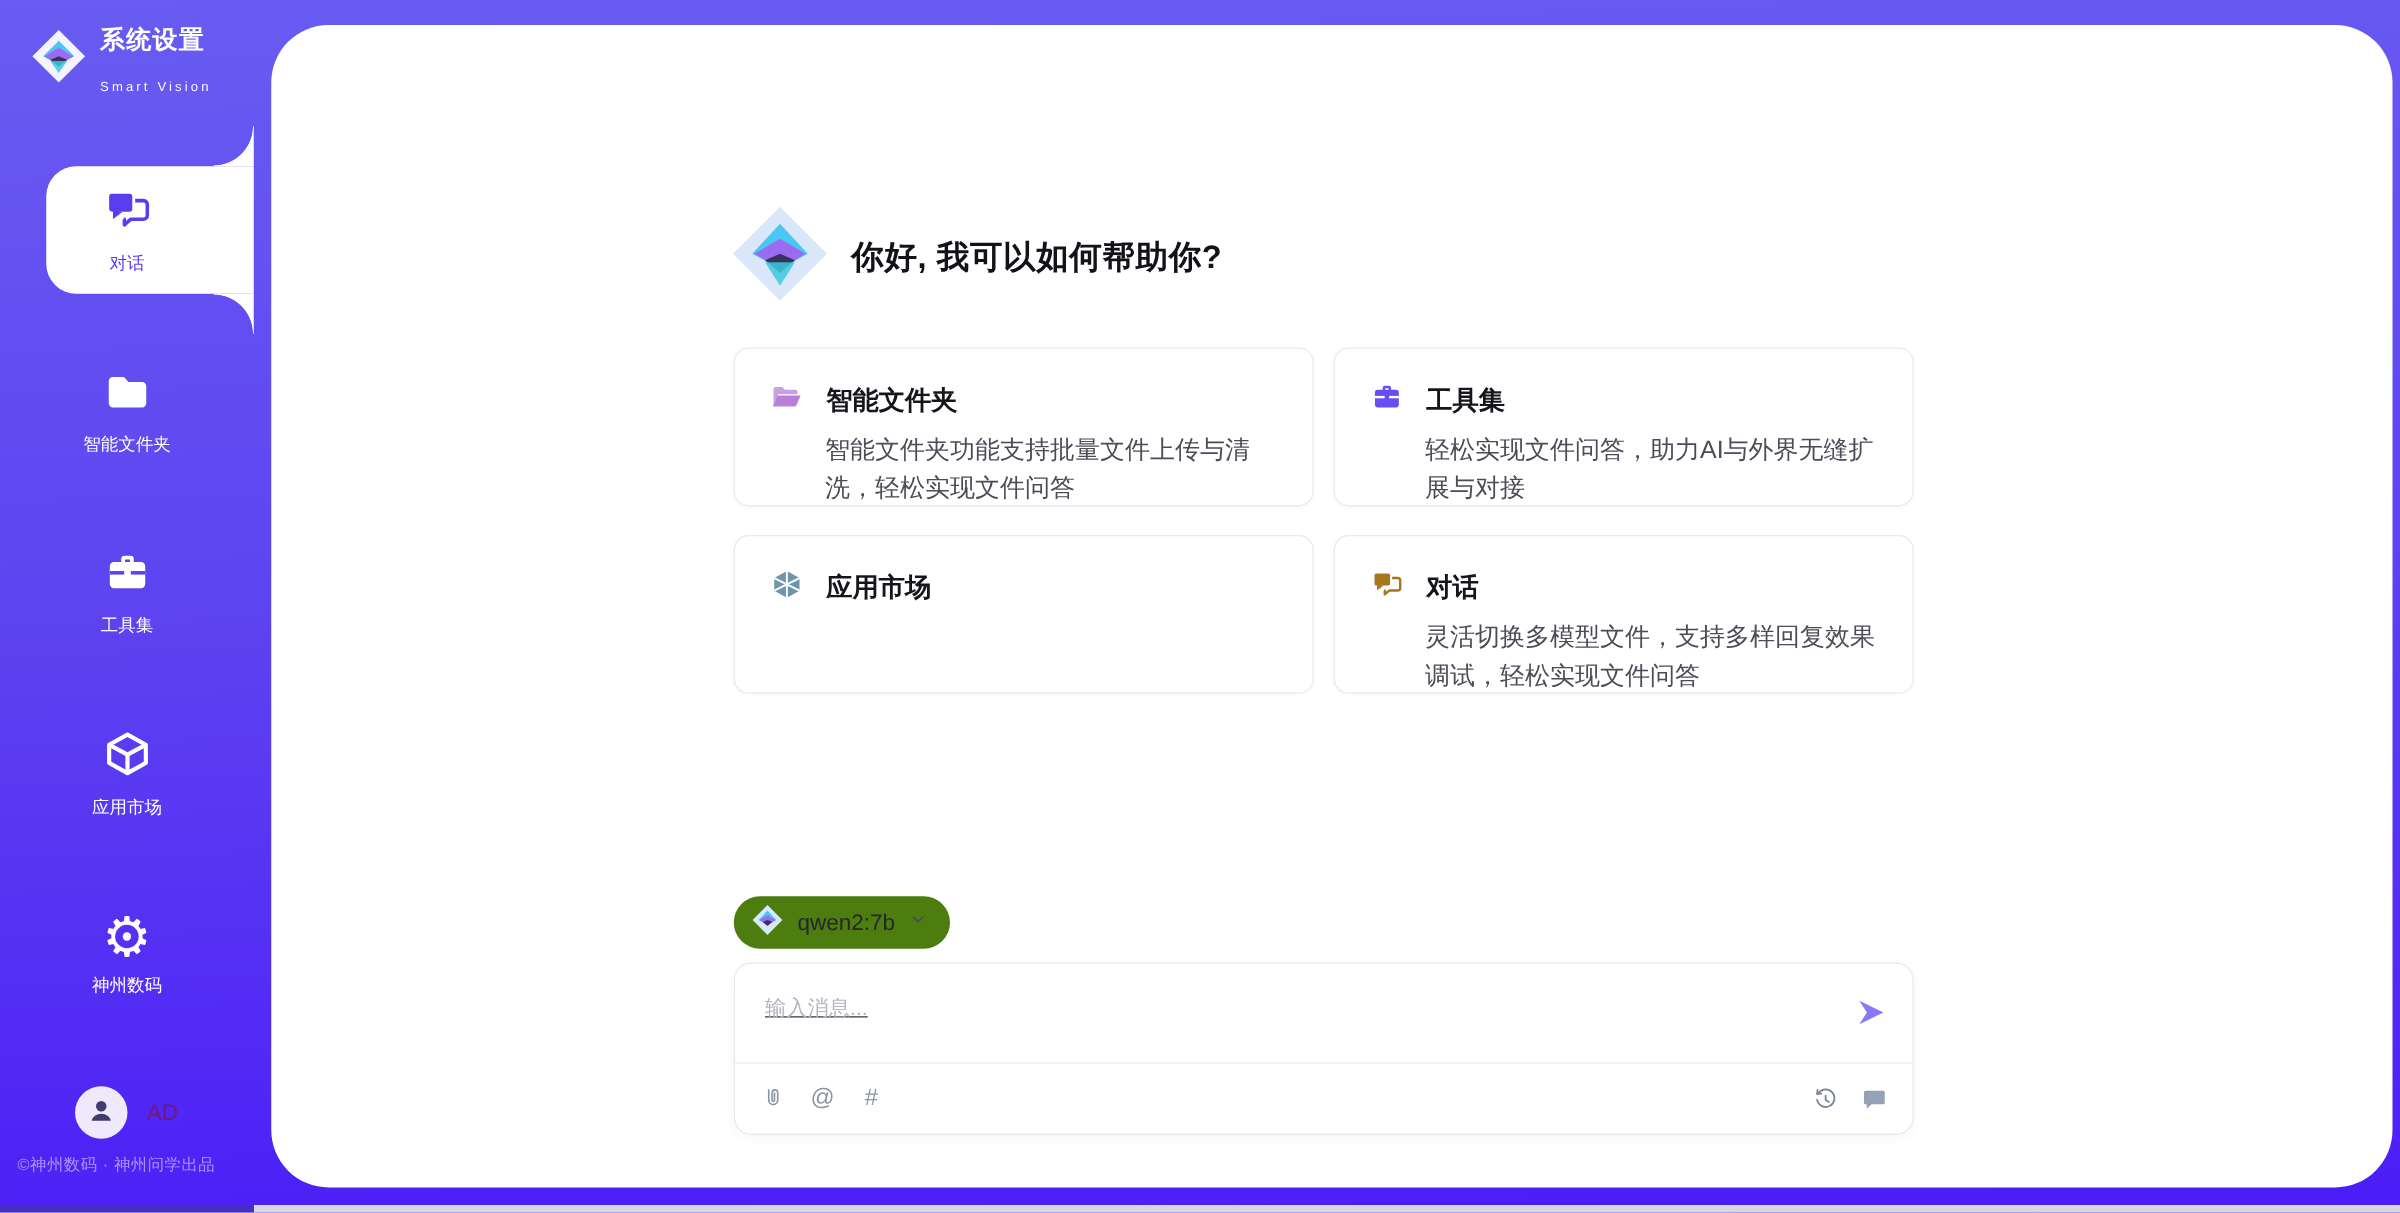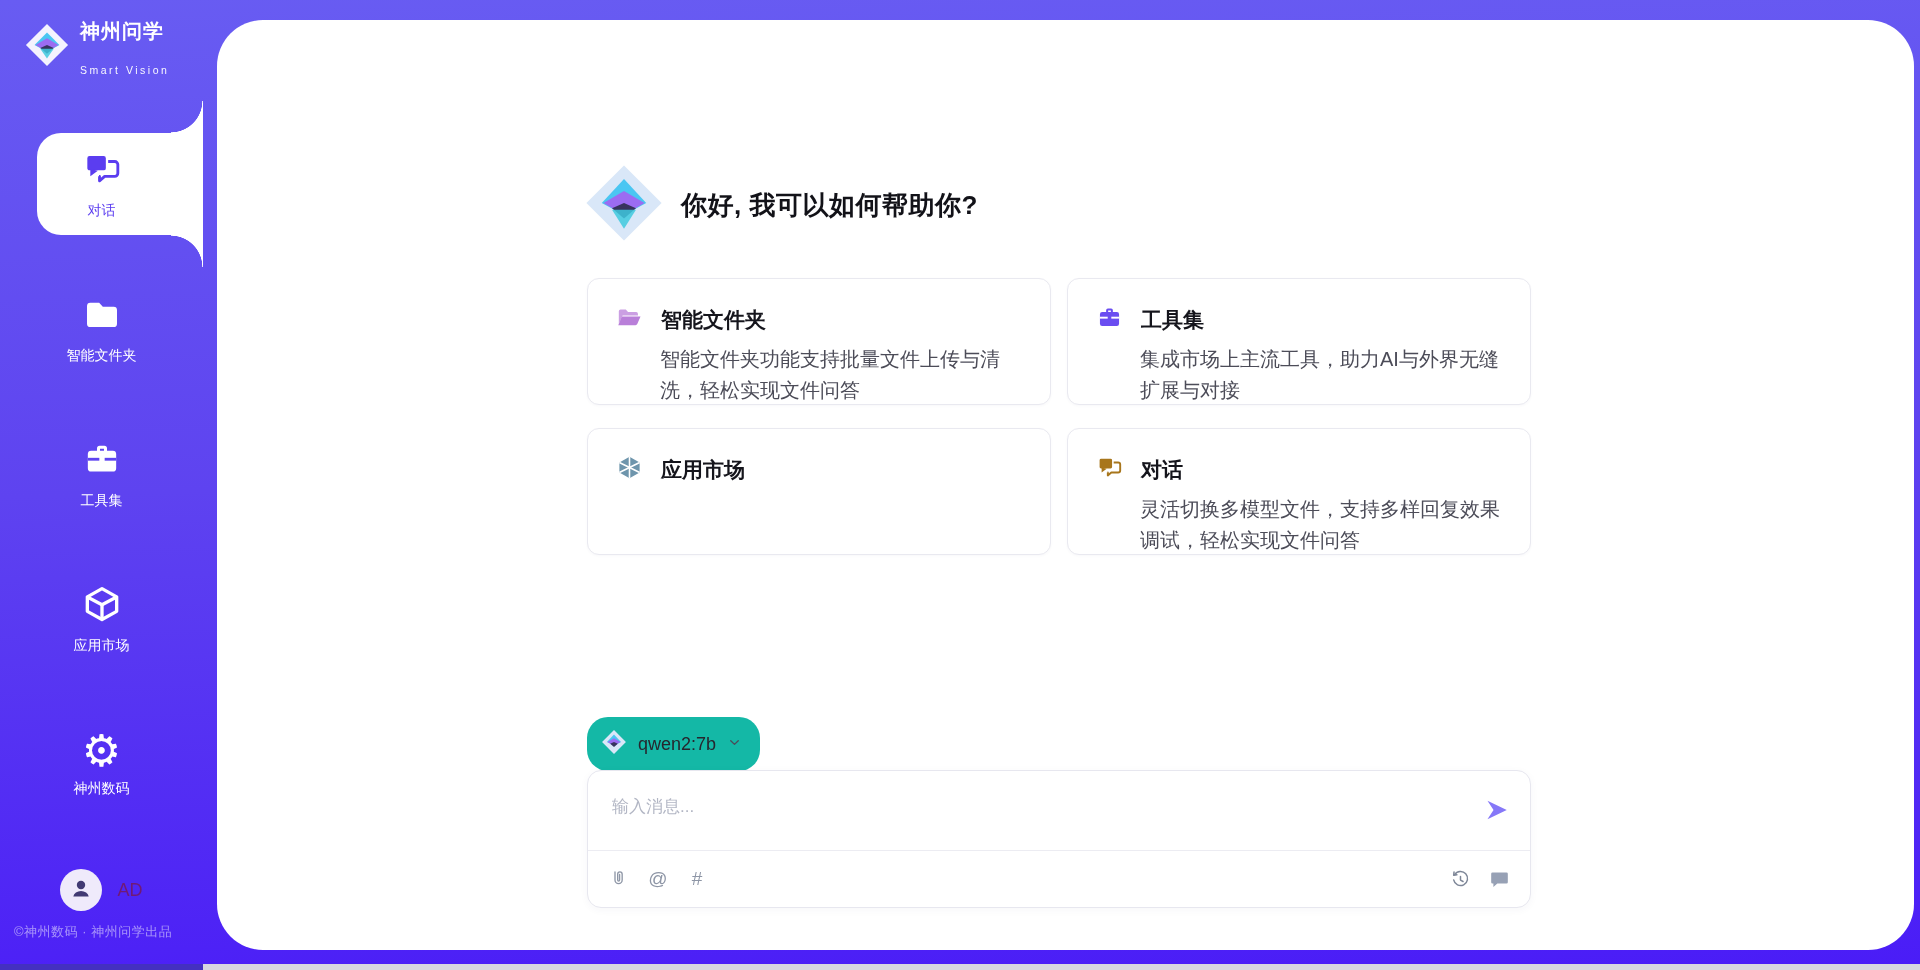--- a/index.html
+++ b/index.html
@@ -38,26 +38,26 @@
 
   .greeting { position:absolute; top:140px; left:-4px; display:flex; align-items:center; gap:16px; }
   .greeting h1 { font-size:26px; font-weight:700; color:#121218; letter-spacing:.5px; }
 
   .cards { position:absolute; top:258px; left:0; display:grid; grid-template-columns:464px 464px; gap:23px 16px; }
   .card { height:127px; background:#fff; border:1px solid #e9e9f0; border-radius:12px; padding:25px 28px 0 28px; cursor:pointer; box-shadow:0 1px 3px rgba(30,30,80,.03); }
   .card-head { display:flex; align-items:center; gap:18px; }
   .card-title { font-size:21px; font-weight:700; color:#15151c; }
   .card-desc { margin:9px 0 0 44px; font-size:20px; line-height:1.55; color:#4c4c58; }
 
-  .model-pill { position:absolute; top:697px; left:0; height:54px; padding:0 18px 0 14px; background:#14b8a6; border-radius:21px; display:inline-flex; align-items:center; gap:11px; cursor:pointer; }
+  .model-pill { position:absolute; top:697px; left:0; height:42px; padding:0 18px 0 14px; background:#4d7c0f; border-radius:21px; display:inline-flex; align-items:center; gap:11px; cursor:pointer; }
   .model-pill .model-name { font-size:18px; color:#26262e; }
 
   .input-card { position:absolute; top:750px; left:0; width:944px; height:138px; background:#fff; border:1px solid #e7e7ef; border-radius:14px; box-shadow:0 2px 8px rgba(40,40,90,.04); }
   .input-top { position:relative; height:79px; }
-  .msg-input { position:absolute; left:24px; top:16px; width:840px; height:40px; border:none; outline:none; font-size:17px; color:#33333c; font-family:inherit; background:transparent; }
+  .msg-input { position:absolute; left:24px; top:16px; width:840px; height:40px; border:none; outline:none; font-size:17px; color:#33333c; font-family:inherit; background:transparent;text-decoration:underline; }
   .msg-input::placeholder { color:#b2b6c4; }
   .send-btn { position:absolute; right:20px; top:26px; width:26px; height:26px; cursor:pointer; }
   .input-bottom { border-top:1px solid #ececf2; height:57px; display:flex; align-items:center; padding:0 20px; gap:17px; color:#8e96a6; }
   .tool { width:22px; height:22px; display:flex; align-items:center; justify-content:center; cursor:pointer; }
   .tool.txt { font-size:19px; color:#8e96a6; }
   .ib-spacer { flex:1; }
   .right-tool { color:#7e8798; }
 
   .bottom-strip { position:absolute; left:0; right:0; bottom:0; height:6px;
     background:linear-gradient(90deg,#4430c0 0px,#4430c0 203px,#d7d7e0 203px); }
@@ -71,21 +71,21 @@
     <span>
       <svg width="46" height="46" viewBox="0 0 48 48">
         <polygon points="24,2 46,24 24,46 2,24" fill="#ffffff" opacity=".93"></polygon>
         <polygon points="24,11 37,24 24,31 11,24" fill="#4ac6f2"></polygon>
         <polygon points="24,17 36,24 24,31 12,24" fill="#9b6cf2"></polygon>
         <polygon points="24,24 31,27 24,33 17,27" fill="#37335e"></polygon>
         <polygon points="17,28 31,28 24,38" fill="#3ec9de" opacity=".85"></polygon>
       </svg>
     </span>
     <div class="brand-text">
-      <div class="name">神州问学</div>
+      <div class="name">系统设置</div>
       <div class="sub">Smart Vision</div>
     </div>
   </div>
 
   <nav class="nav">
 
     <div class="nav-item active">
       <span class="tab-bg"></span>
       <span class="ni-icon">
         <svg width="40" height="40" viewBox="0 0 24 24" fill="none">
@@ -187,21 +187,21 @@
         <div class="card-head">
           <span style="color:#6a4df1">
             <svg width="27" height="27" viewBox="0 0 24 24">
               <path d="M9 7 V5.6 A1.6 1.6 0 0 1 10.6 4 h2.8 A1.6 1.6 0 0 1 15 5.6 V7 h3.5 a2 2 0 0 1 2 2 v8.5 a2 2 0 0 1 -2 2 h-13 a2 2 0 0 1 -2 -2 V9 a2 2 0 0 1 2 -2 H9 m1.8 0 h2.4 V5.8 h-2.4 z" fill="currentColor"></path>
               <rect x="3.5" y="11.3" width="17" height="1.7" fill="#fff"></rect>
               <rect x="10.4" y="10.3" width="3.2" height="3.6" rx=".8" fill="currentColor"></rect>
             </svg>
           </span>
           <span class="card-title">工具集</span>
         </div>
-        <div class="card-desc">集成市场上主流工具，助力AI与外界无缝扩展与对接</div>
+        <div class="card-desc">轻松实现文件问答，助力AI与外界无缝扩展与对接</div>
       </div>
 
       <div class="card">
         <div class="card-head">
           <span style="color:#6e95ac">
             <svg width="27" height="27" viewBox="0 0 24 24">
               <path d="M12 2.5 L21 7.5 V16.5 L12 21.5 L3 16.5 V7.5 Z" fill="currentColor"></path>
               <g stroke="#fff" stroke-width="1.4" fill="none">
                 <path d="M12 2.5 V21.5"></path>
                 <path d="M3 7.5 L21 16.5"></path>

